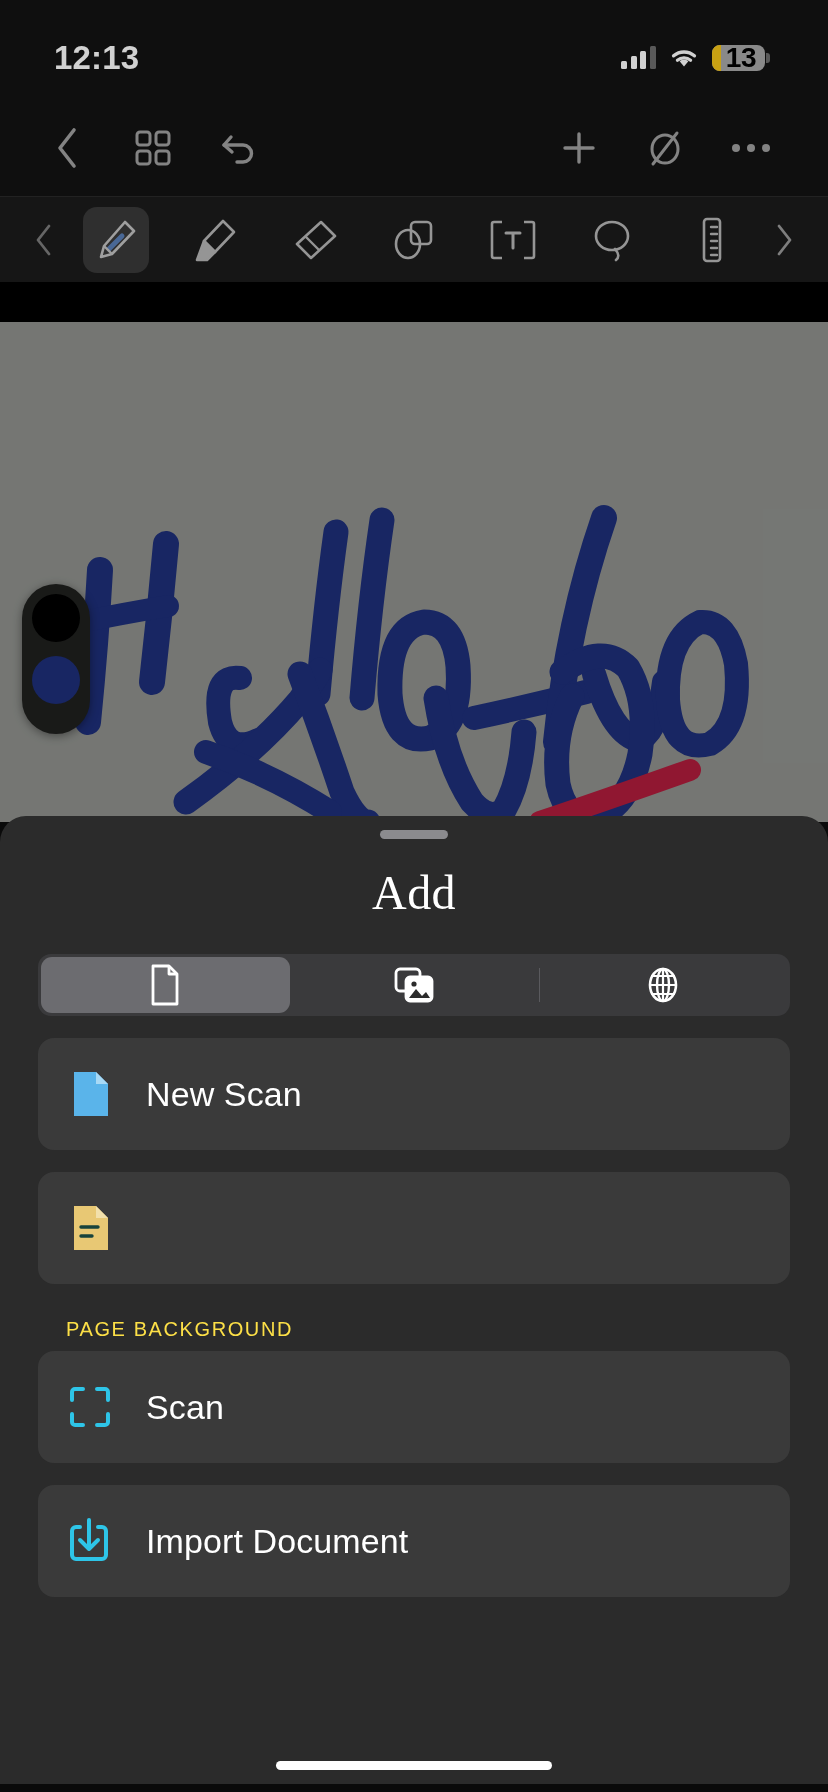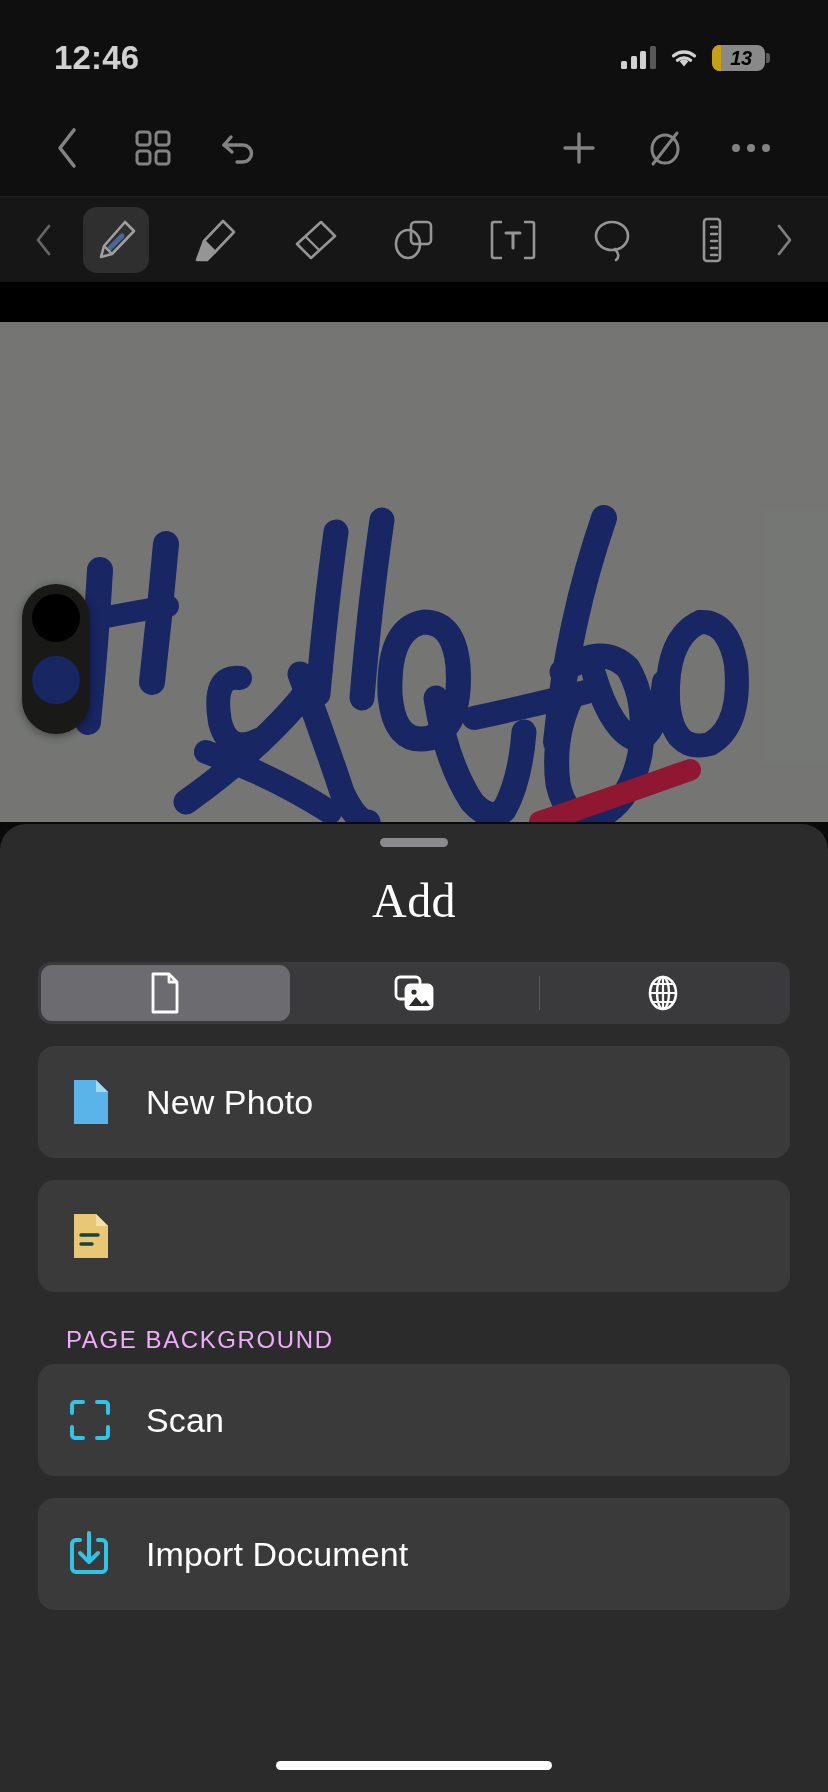--- a/index.html
+++ b/index.html
@@ -39,22 +39,22 @@
   .batt {
     position:relative; width:53px; height:26px;
     background:#a8a8a8; border-radius:8px; overflow:hidden;
     display:flex; align-items:center; justify-content:center;
   }
   .batt .fill {
     position:absolute; left:0; top:0; bottom:0; width:18%;
     background:#f5c518;
   }
   .batt .num {
-    position:relative; color:#000; font-size:20px; font-weight:600;
-    letter-spacing:-0.4px; padding-left:6px;font-style:italic;
+    position:relative; color:#000; font-size:28px; font-weight:600;
+    letter-spacing:-0.4px; padding-left:6px;
   }
   .batt-cap {
     width:4px; height:10px; background:#6d6d6d;
     border-radius:0 3px 3px 0; margin-left:1.5px;
   }
 
   
   .navbar {
     position:absolute; top:100px; left:0; width:828px; height:96px;
     display:flex; align-items:center; justify-content:space-between;
@@ -119,21 +119,21 @@
   }
   .palette-widget .sw.k { top:10px; background:#000; }
   .palette-widget .sw.b { top:72px; background:#1e2f79; }
 
   
   .scrim {
     position:absolute; top:0; left:0; width:828px; height:1792px;
     background:rgba(0,0,0,0.18); z-index:6; pointer-events:none;
   }
   .sheet {
-    position:absolute; left:0; bottom:0; width:828px; height:968px;
+    position:absolute; left:0; bottom:8px; width:828px; height:968px;
     background:#2b2b2b;
     border-radius:26px 26px 0 0;
     z-index:8;
     padding:0 38px;
   }
   .grabber {
     width:68px; height:9px; border-radius:5px;
     background:#8b8b8e; margin:14px auto 0;
   }
   .sheet-title {
@@ -174,40 +174,40 @@
     width:48px; height:48px; flex:0 0 48px;
     display:flex; align-items:center; justify-content:center;
     margin-right:32px;
   }
   .row .lbl {
     color:#ffffff; font-size:34px; letter-spacing:0.1px;
   }
   .row + .row { border-top:2px solid #be185d; }
 
   .section-head {
-    color:#f0abfc; font-size:24px; letter-spacing:1.6px;
+    color:#fde047; font-size:20px; letter-spacing:1.6px;
     margin:34px 0 10px 28px; text-transform:uppercase;
   }
   .card.tight { margin-top:0; }
 
   
   .home-ind {
     position:absolute; bottom:22px; left:50%;
     transform:translateX(-50%);
     width:276px; height:9px; border-radius:5px;
     background:#ffffff; z-index:9;
   }
 </style>
 </head>
 <body>
 
 <div id="screen">
 
   <div class="statusbar">
-    <div class="status-time">12:46</div>
+    <div class="status-time">12:13</div>
     <div class="status-right">
       <div class="sig">
         <i></i>
           <i></i>
           <i></i>
           <i></i>
       </div>
       <svg class="wifi" viewBox="0 0 30 22">
         <path d="M15 19.6 L10.6 14.3 A6.6 6.6 0 0 1 19.4 14.3 Z" fill="#fff"></path>
         <path d="M4.6 8.8 A16 16 0 0 1 25.4 8.8" stroke="#fff" stroke-width="3.4" fill="none" stroke-linecap="round"></path>
@@ -409,21 +409,21 @@
     </div>
 
     <div class="card">
       <div class="row">
         <div class="ico">
           <svg width="44" height="50" viewBox="0 0 44 50">
             <path d="M6 3 H28 L40 15 V47 H6 Z" fill="#5ab4ea"></path>
             <path d="M28 3 V15 H40" fill="#a8d9f5"></path>
           </svg>
         </div>
-        <div class="lbl">New Photo</div>
+        <div class="lbl">New Scan</div>
       </div>
     </div>
 
     <div class="card">
       <div class="row">
         <div class="ico">
           <svg width="44" height="50" viewBox="0 0 44 50">
             <path d="M6 3 H28 L40 15 V47 H6 Z" fill="#e8c874"></path>
             <path d="M28 3 V15 H40" fill="#f2e0ab"></path>
             <path d="M13 24 H30 M13 33 H24" stroke="#17433c" stroke-width="3.4" stroke-linecap="round"></path>

